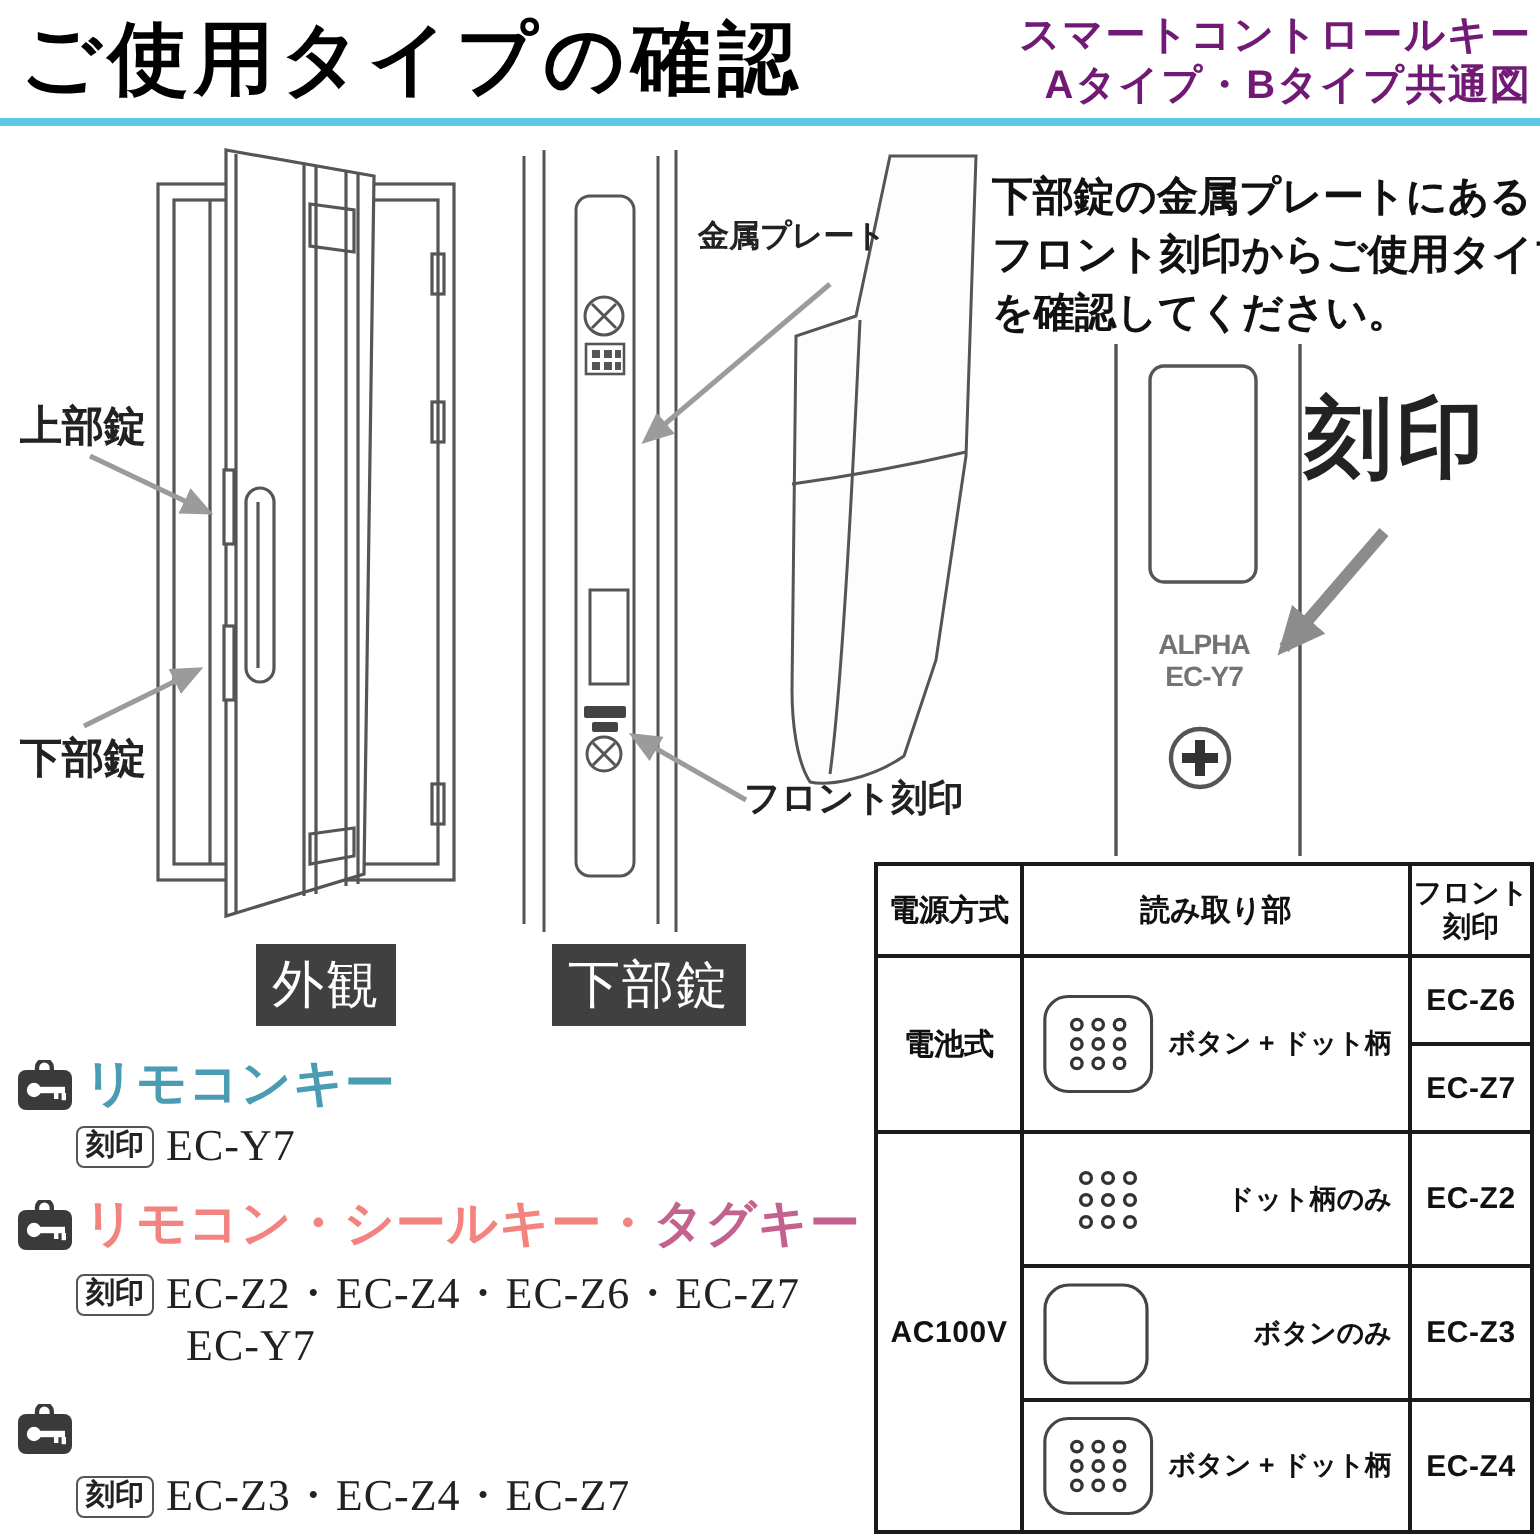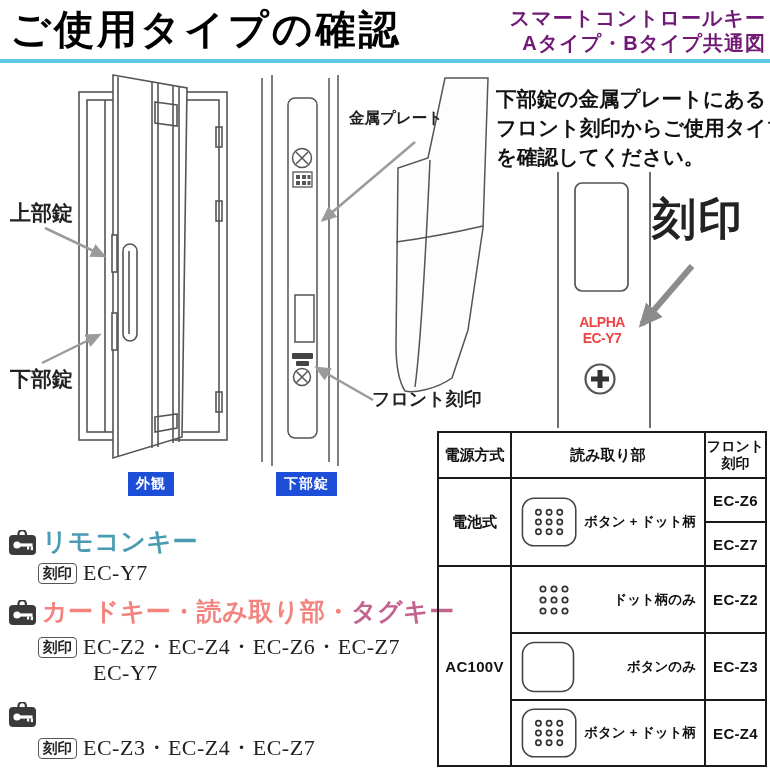--- a/index.html
+++ b/index.html
@@ -8,29 +8,29 @@
   .abs{position:absolute;}
 
   
   .title{left:10px;top:2px;font-size:40px;font-weight:bold;letter-spacing:3px;color:#000;}
   .subtitle{right:4px;top:6px;text-align:right;font-size:20px;line-height:25px;
             color:#701a75;font-weight:600;letter-spacing:1px;}
   .accentline{left:0;top:59px;width:770px;height:4px;background:#5BC8E9;}
 
   
   .illab{font-size:21px;font-weight:600;color:#222;}
-  .caption{background:#1d4ed8;color:#fff;font-size:14px;font-weight:700;
+  .caption{background:#404040;color:#fff;font-size:26px;font-weight:400;
            padding:3px 8px;letter-spacing:1px;}
 
   
   .intro{left:496px;top:84px;width:282px;font-size:20.5px;line-height:29px;font-weight:600;color:#111;}
   .intro div{white-space:nowrap;}
   .bigstamp{left:652px;top:190px;font-size:44px;font-weight:600;color:#222;letter-spacing:2px;}
   .engrave{left:562px;top:314px;width:80px;text-align:center;font-size:14px;
-           line-height:16px;font-weight:600;color:#ef4444;letter-spacing:-0.5px;}
+           line-height:16px;font-weight:600;color:#737373;letter-spacing:-0.5px;}
 
   
   .ktype-head{font-size:25px;font-weight:600;letter-spacing:0.5px;white-space:nowrap;text-align:right;}
   .c-teal{color:#4A9CB2;} .c-salmon{color:#F2837E;} .c-rose{color:#C4628F;} .c-blue{color:#6F9FD8;}
   .coderow{display:flex;align-items:center;}
   .stampbox{display:inline-block;border:1.5px solid #555;border-radius:4px;
             font-size:14.5px;font-weight:600;color:#222;padding:1px 4px;line-height:17px;}
   .codes{font-family:"Liberation Serif","DejaVu Serif",serif;font-size:22px;color:#222;
          margin-left:6px;letter-spacing:0.5px;white-space:nowrap;}
   .codes2{font-family:"Liberation Serif","DejaVu Serif",serif;font-size:22px;color:#222;
@@ -187,21 +187,21 @@
 
   <svg class="abs" style="left:8px;top:600px;" width="29" height="26" viewBox="0 0 29 26">
     <path d="M10.5,5.5 V3.8 A3.7,3.7 0 0 1 17.9,3.8 V5.5" fill="none" stroke="#3a3a3a" stroke-width="2.2"></path>
     <rect x="1" y="5" width="27" height="20" rx="4" fill="#3a3a3a"></rect>
     <circle cx="9" cy="15" r="3.6" fill="#fff"></circle>
     <rect x="12" y="13.4" width="12.5" height="3.2" fill="#fff"></rect>
     <rect x="19" y="16.5" width="2.2" height="3" fill="#fff"></rect>
     <rect x="22.8" y="16.5" width="2.2" height="3.6" fill="#fff"></rect>
   </svg>
   <div class="abs ktype-head" style="left:42px;top:595px;">
-    <span class="c-salmon">カードキー・読み取り部・</span><span class="c-rose">タグキー</span>
+    <span class="c-salmon">リモコン・シールキー・</span><span class="c-rose">タグキー</span>
   </div>
   <div class="abs coderow" style="left:38px;top:632px;">
     <span class="stampbox">刻印</span>
     <span class="codes">EC-Z2・EC-Z4・EC-Z6・EC-Z7</span>
   </div>
   <div class="abs codes2" style="left:93px;top:660px;">EC-Y7</div>
 
   <svg class="abs" style="left:8px;top:702px;" width="29" height="26" viewBox="0 0 29 26">
     <path d="M10.5,5.5 V3.8 A3.7,3.7 0 0 1 17.9,3.8 V5.5" fill="none" stroke="#3a3a3a" stroke-width="2.2"></path>
     <rect x="1" y="5" width="27" height="20" rx="4" fill="#3a3a3a"></rect>

